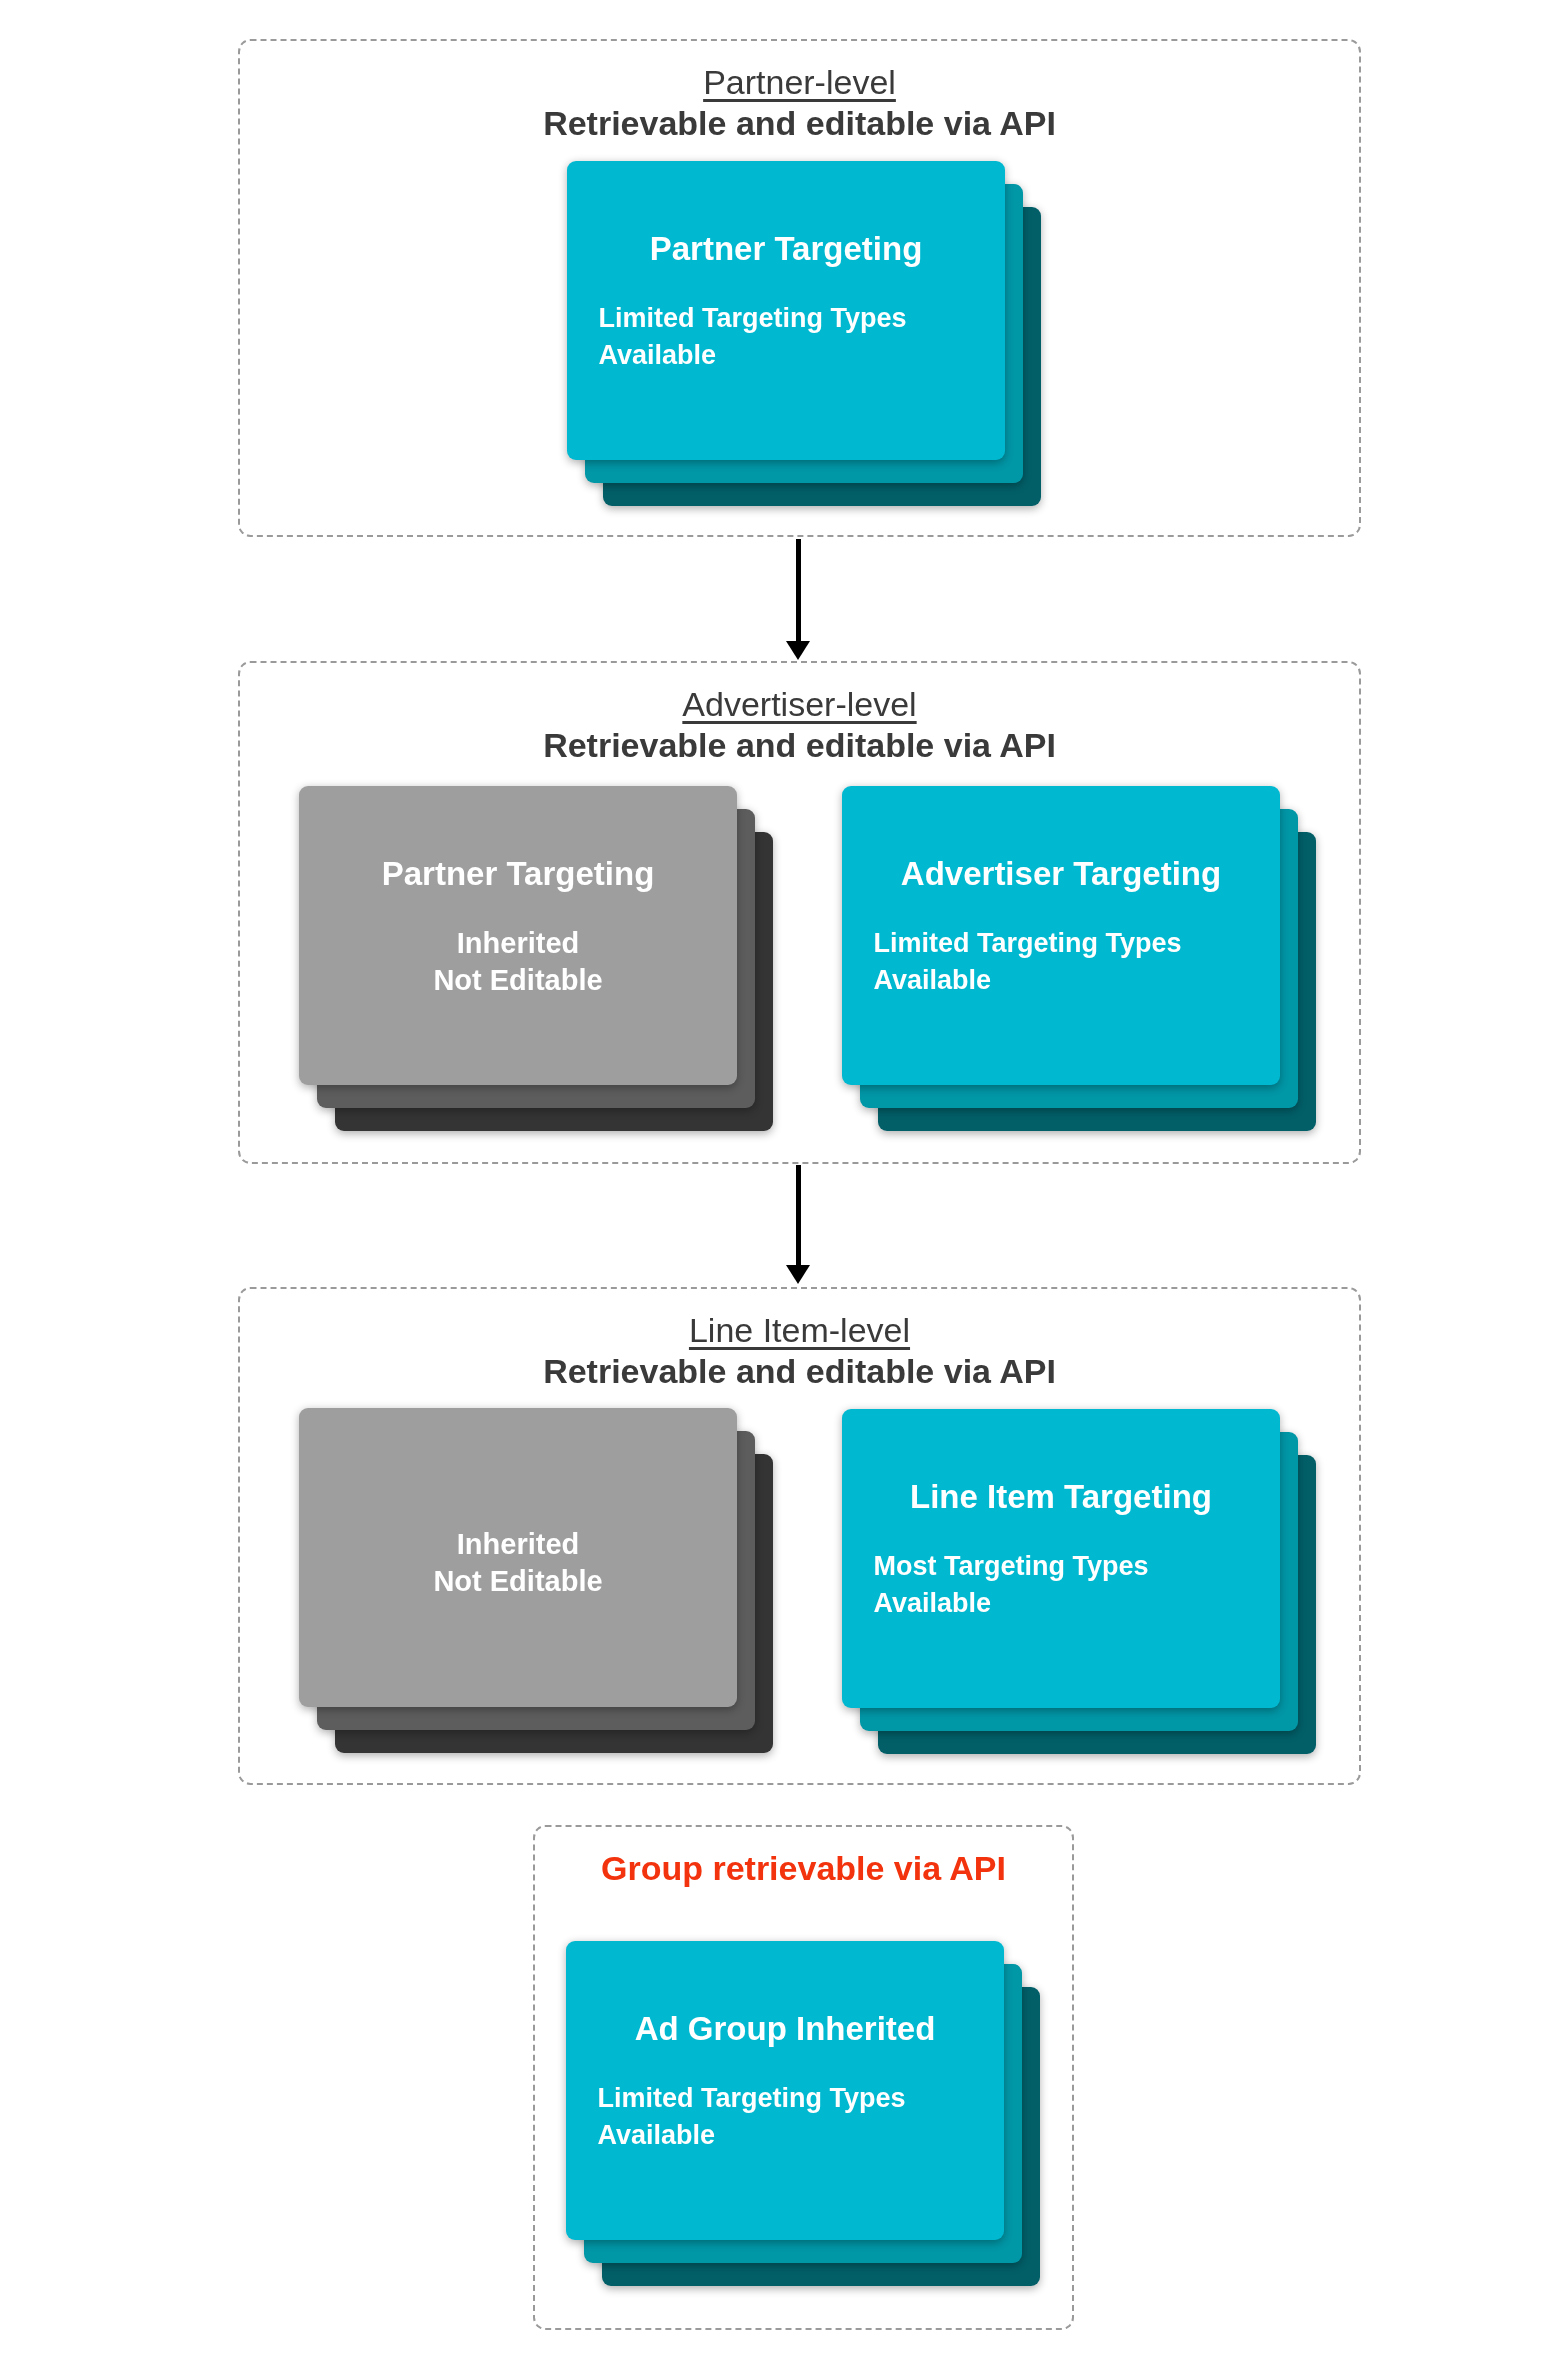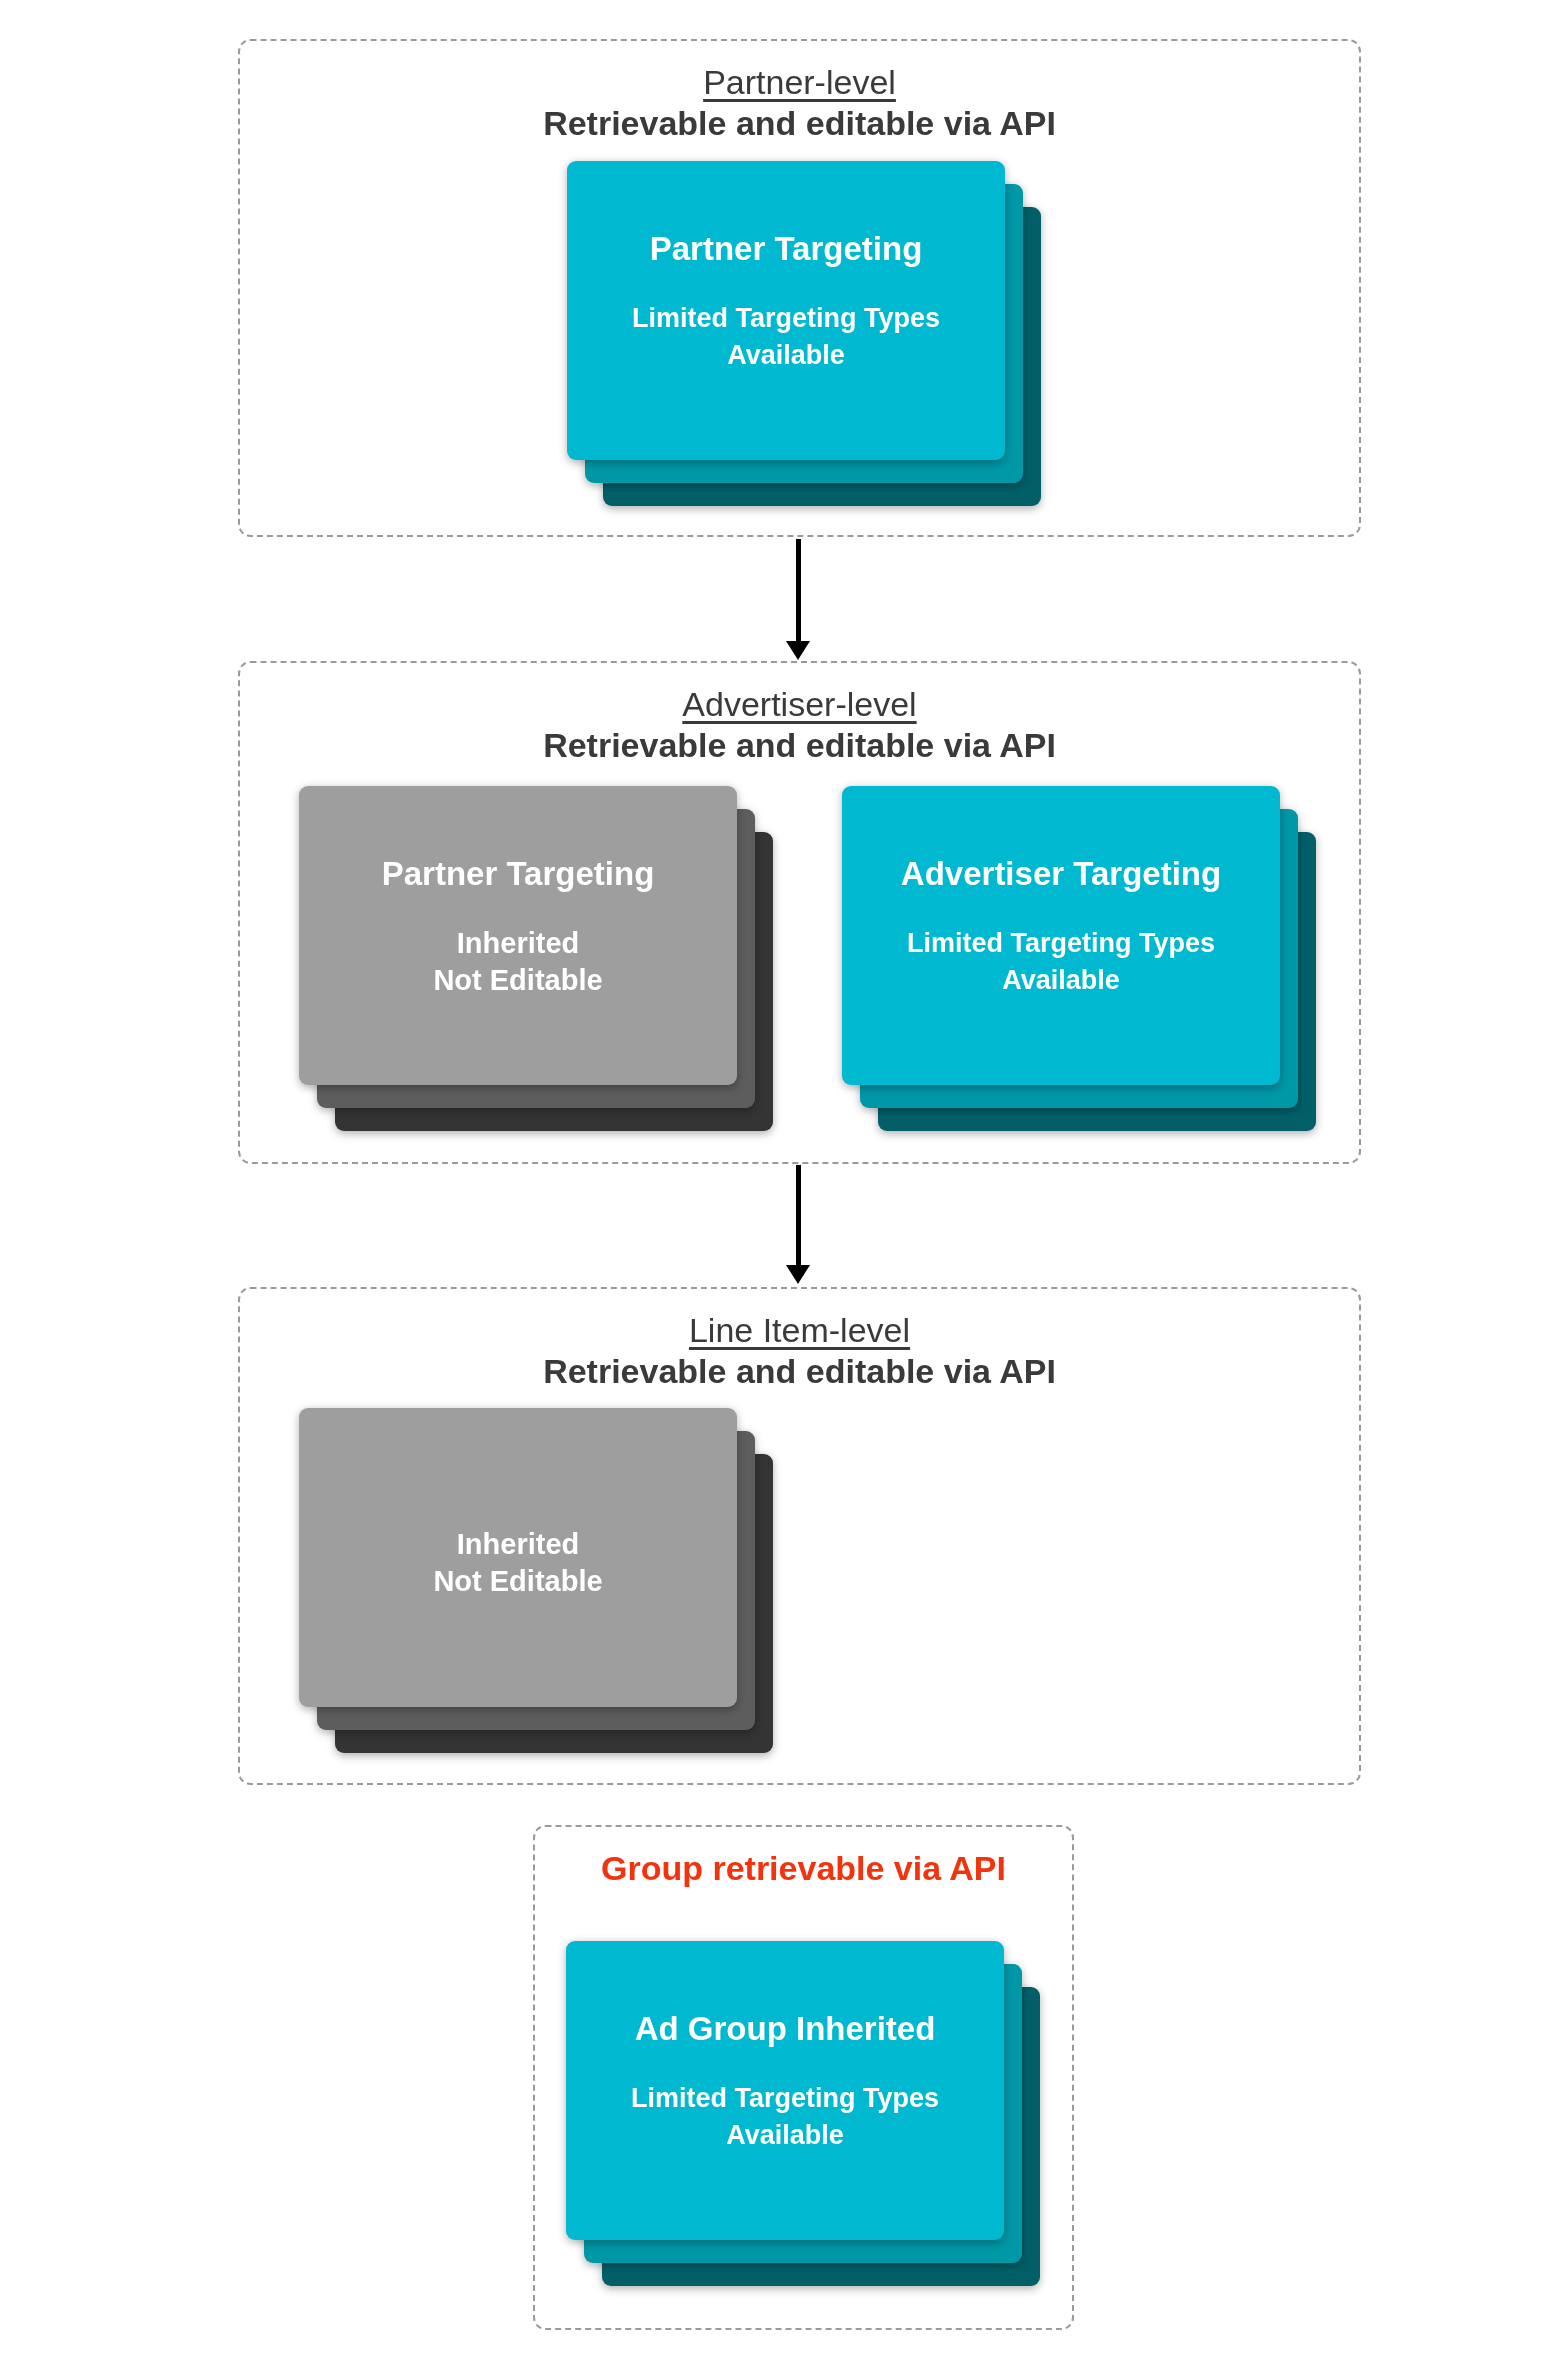--- a/index.html
+++ b/index.html
@@ -80,21 +80,21 @@
   .card-content{
     position:absolute;
     left:0; top:0;
     width:100%; height:100%;
     display:flex;
     flex-direction:column;
     align-items:center;
     justify-content:center;
     padding-bottom:19.6px;
     box-sizing:border-box;
-    text-align:center;
+    text-align:left;
     color:var(--card-text);
   }
   .card-heading{
     font-size:33px;
     font-weight:bold;
     line-height:43px;
     max-width:393px;
   }
   .card-sub{
     margin-top:30px;
@@ -202,20 +202,30 @@
     <div class="layer back"></div>
     <div class="layer mid"></div>
     <div class="layer front">
       <div class="card-content">
         <div class="card-subline first">Inherited</div>
         <div class="card-subline">Not Editable</div>
       </div>
     </div>
   </div>
 
+  <div class="stack cyan stack-5">
+    <div class="layer back"></div>
+    <div class="layer mid"></div>
+    <div class="layer front">
+      <div class="card-content">
+        <div class="card-heading">Line Item Targeting</div>
+        <div class="card-sub underlined">Most Targeting Types Available</div>
+      </div>
+    </div>
+  </div>
 
   <div class="section section-4">
     <div class="section-subtitle red">Group retrievable via API</div>
   </div>
 
   <div class="stack cyan stack-6">
     <div class="layer back"></div>
     <div class="layer mid"></div>
     <div class="layer front">
       <div class="card-content">

